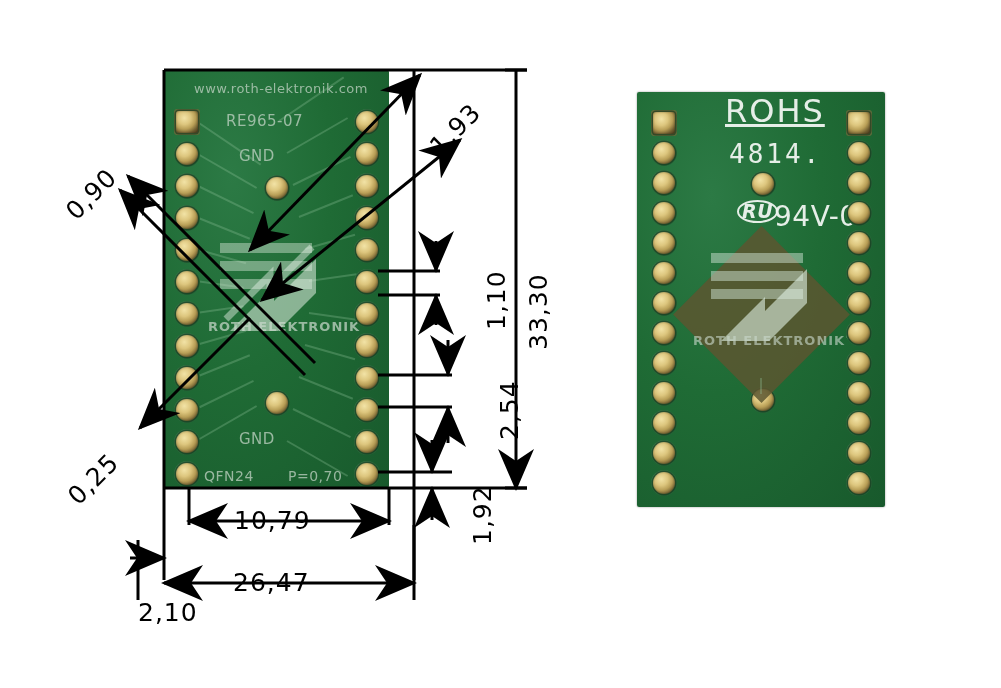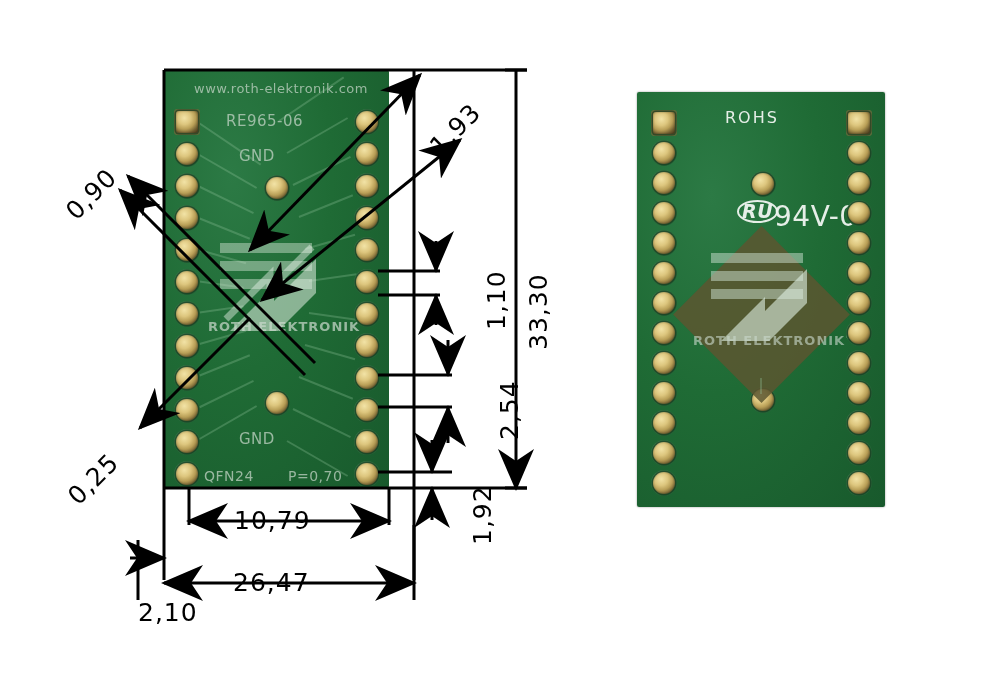--- a/index.html
+++ b/index.html
@@ -98,21 +98,21 @@
 </style>
 </head>
 <body>
 
 <div id="page">
 
   <div class="pcb pcb-left">
 
     <div class="silk" style="left:30px; top:11px; font-size:13px;">www.roth-elektronik.com</div>
 
-    <div class="silk" style="left:62px; top:42px; font-size:15px;">RE965-06</div>
+    <div class="silk" style="left:62px; top:42px; font-size:15px;">RE965-07</div>
 
     <div class="silk" style="left:75px; top:77px; font-size:15px;">GND</div>
 
     <div class="silk" style="left:75px; top:360px; font-size:15px;">GND</div>
 
     <div class="silk" style="left:40px; top:398px; font-size:14px;">QFN24</div>
 
     <div class="silk" style="left:124px; top:398px; font-size:14px;">P=0,70</div>
 
     <div class="trace" style="left:32px;  top:50px;  width:78px;  transform:rotate(34deg);"></div>
@@ -202,22 +202,23 @@
     <div class="pad-ring" style="left:190px; top:327px;"></div>
     <div class="pad" style="left:192px; top:329px;"></div>
     <div class="pad-ring" style="left:190px; top:359px;"></div>
     <div class="pad" style="left:192px; top:361px;"></div>
     <div class="pad-ring" style="left:190px; top:391px;"></div>
     <div class="pad" style="left:192px; top:393px;"></div>
   </div>
 
   <div class="pcb pcb-right">
 
-    <div class="silk silk-bright" style="left:88px; top:16px; font-size:16px; letter-spacing:2px;">ROHS</div>
-
+    <div class="silk silk-bright" style="left:88px; top:0; font-size:32px; letter-spacing:2px;text-decoration:underline;">ROHS</div>
+
+    <div class="silk silk-bright" style="left:92px; top:47px; font-size:26px; font-family:'DejaVu Sans Mono', monospace; letter-spacing:3px;">4814.</div>
 
     <div class="silk silk-bright" style="left:100px; top:108px; font-size:19px; font-weight:bold; font-style:italic;
                 border:2px solid #eef4ef; border-radius:50%; padding:0 3px; line-height:19px;">RU</div>
 
     <div class="silk silk-bright" style="left:137px; top:108px; font-size:28px;">94V-0</div>
 
     <div class="pad-ring" style="left:113px; top:79px;"></div>
     <div class="pad" style="left:115px; top:81px;"></div>
     <div class="pad-ring" style="left:113px; top:295px;"></div>
     <div class="pad" style="left:115px; top:297px;"></div>

